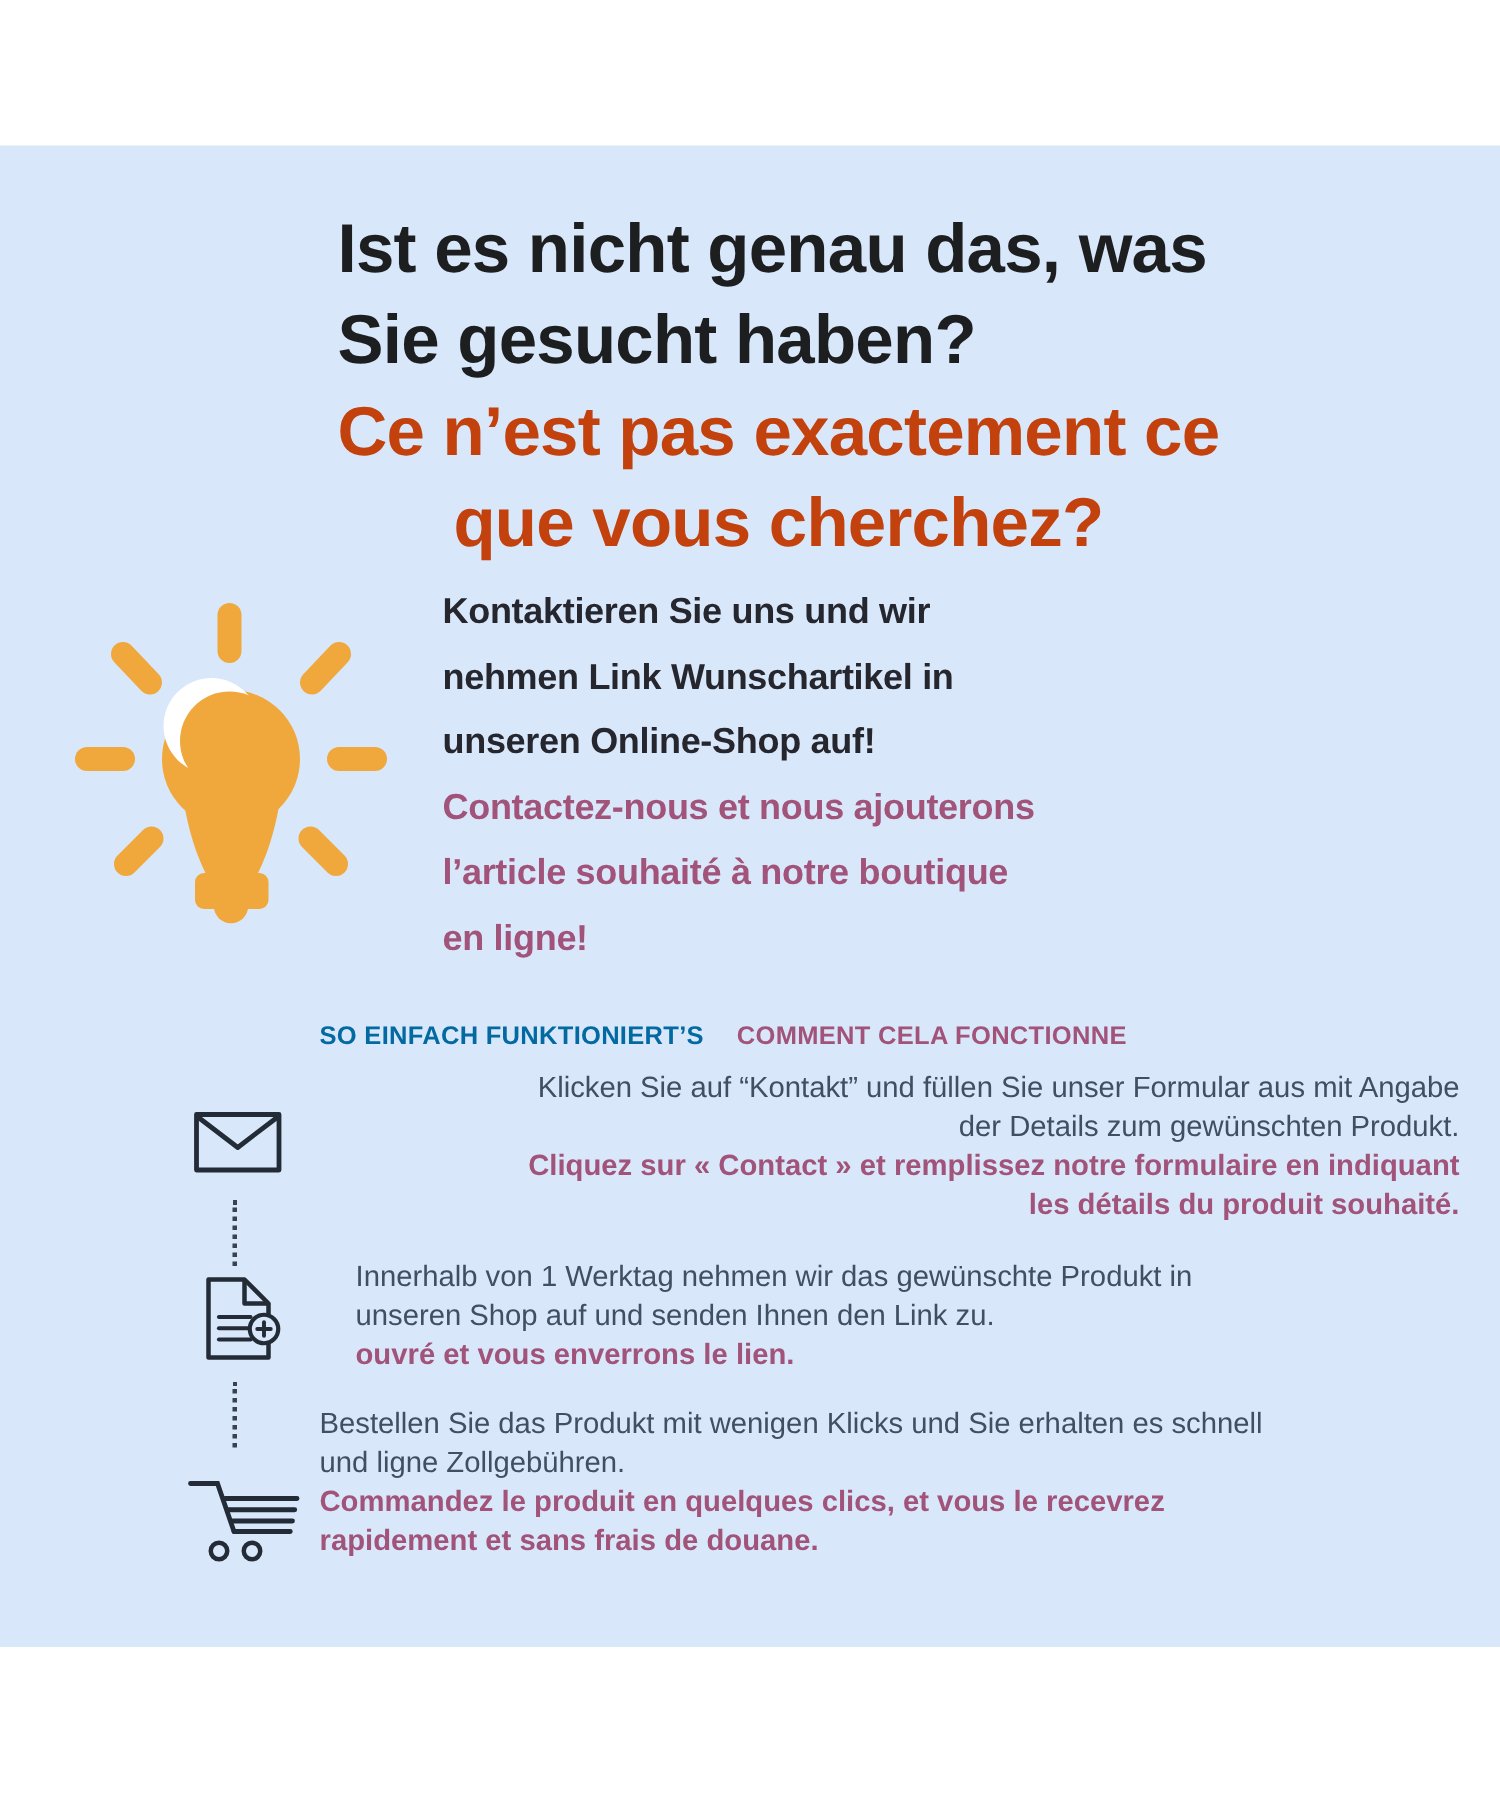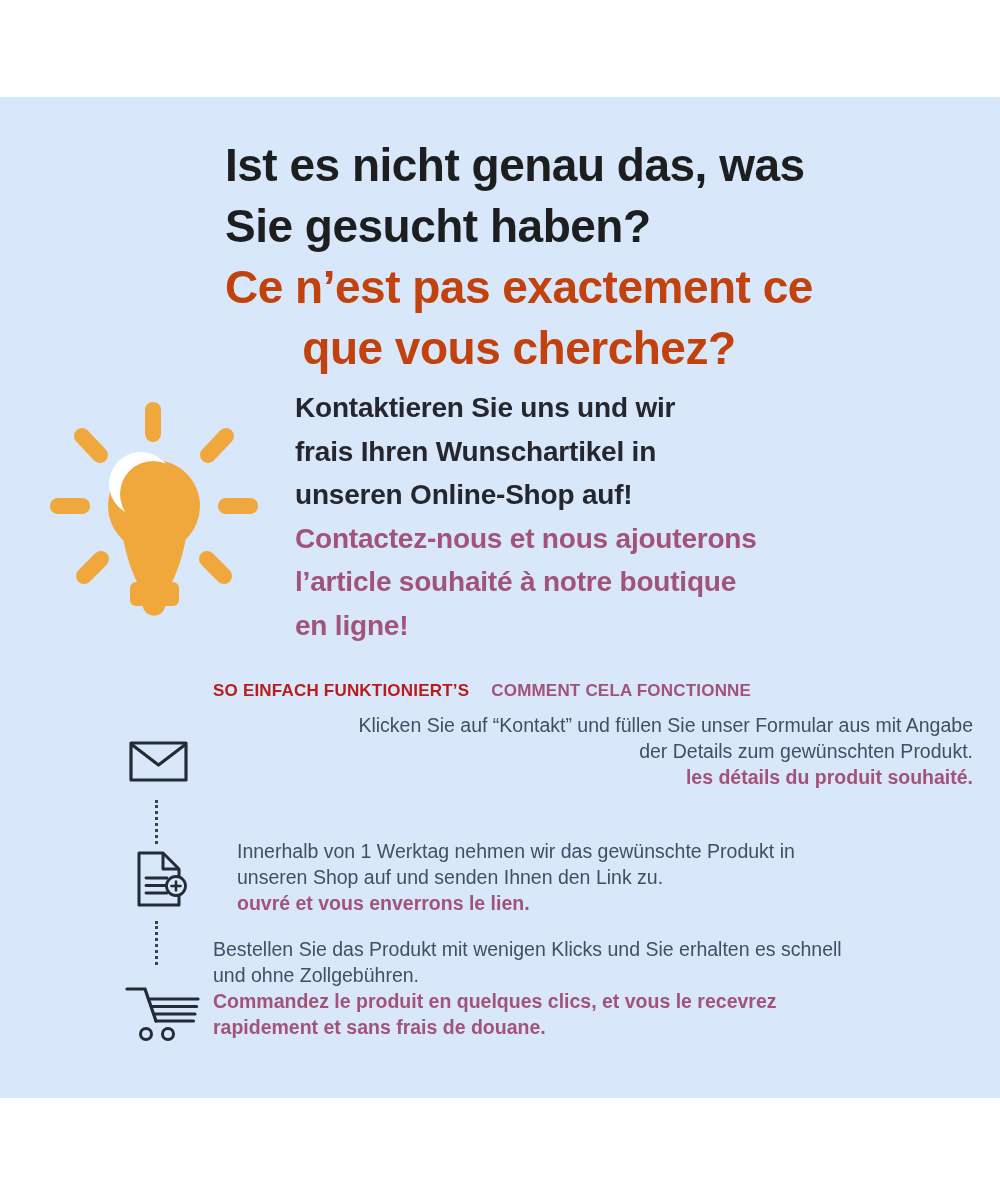--- a/index.html
+++ b/index.html
@@ -17,33 +17,33 @@
     position:absolute;left:225px;top:124px;
     font-weight:700;font-size:46px;line-height:61px;letter-spacing:-0.5px;
     white-space:nowrap;
     margin-top:11px;
   }
   .heading .de{color:#1d1e20;}
   .heading .fr{color:#c2410c;text-align:center;}
   
   .intro{
     position:absolute;left:295px;top:386px;
-    font-weight:700;font-size:28px;line-height:43.5px;letter-spacing:-0.2px;
+    font-weight:700;font-size:24px;line-height:43.5px;letter-spacing:-0.2px;
     white-space:nowrap;
   }
   .intro .de{color:#26272e;}
   .intro .fr{color:#a2537a;}
   
   .bulb-wrap{position:absolute;left:42px;top:396px;width:228px;height:236px;}
   
   .how-header{
     position:absolute;left:213px;top:681px;
     font-weight:700;font-size:17px;letter-spacing:0.2px;white-space:nowrap;
   }
-  .how-header .de{color:#b91c1c;margin-right:22px;}
+  .how-header .de{color:#0369a1;margin-right:22px;}
   .how-header .fr{color:#a2537a;}
   
   .step{
     position:absolute;left:213px;width:760px;
     font-size:19.5px;line-height:26px;white-space:nowrap;
   }
   .step .de{color:#3f5062;font-weight:400;}
   .step .fr{color:#a2537a;font-weight:700;}
   .step1{top:712px;text-align:right;}
   .step2{top:838px;margin-left:24px;}
@@ -87,21 +87,21 @@
     <path d="M78 120 C82 160 92 180 96 188 L129 188 C133 180 143 160 147 120 Z" fill="#f0a83d"></path>
     <circle cx="99" cy="88" r="32" fill="#ffffff"></circle>
     <circle cx="111" cy="98" r="33" fill="#f0a83d"></circle>
     <circle cx="112" cy="208" r="11.5" fill="#f0a83d"></circle>
     <rect x="88" y="186" width="49" height="24" rx="6" fill="#f0a83d"></rect>
   </svg>
 </div>
 
 <div class="intro">
   <div class="de">Kontaktieren Sie uns und wir</div>
-  <div class="de">frais Ihren Wunschartikel in</div>
+  <div class="de">nehmen Link Wunschartikel in</div>
   <div class="de">unseren Online-Shop auf!</div>
   <div class="fr">Contactez-nous et nous ajouterons</div>
   <div class="fr">l’article souhaité à notre boutique</div>
   <div class="fr">en ligne!</div>
 </div>
 
 <div class="how-header">
   <span class="de">SO EINFACH FUNKTIONIERT’S</span><span class="fr">COMMENT CELA FONCTIONNE</span>
 </div>
 
@@ -143,27 +143,28 @@
       <line x1="37" y1="38" x2="74.5" y2="38"></line>
     </g>
     <circle cx="27" cy="51" r="5.5" fill="none" stroke="currentColor" stroke-width="3"></circle>
     <circle cx="49" cy="51" r="5.5" fill="none" stroke="currentColor" stroke-width="3"></circle>
   </svg>
 </div>
 
 <div class="step step1">
   <div class="de">Klicken Sie auf “Kontakt” und füllen Sie unser Formular aus mit Angabe</div>
   <div class="de">der Details zum gewünschten Produkt.</div>
+  <div class="fr">Cliquez sur « Contact » et remplissez notre formulaire en indiquant</div>
   <div class="fr">les détails du produit souhaité.</div>
 </div>
 
 <div class="step step2">
   <div class="de">Innerhalb von 1 Werktag nehmen wir das gewünschte Produkt in</div>
   <div class="de">unseren Shop auf und senden Ihnen den Link zu.</div>
   <div class="fr">ouvré et vous enverrons le lien.</div>
 </div>
 
 <div class="step step3">
   <div class="de">Bestellen Sie das Produkt mit wenigen Klicks und Sie erhalten es schnell</div>
-  <div class="de">und ohne Zollgebühren.</div>
+  <div class="de">und ligne Zollgebühren.</div>
   <div class="fr">Commandez le produit en quelques clics, et vous le recevrez</div>
   <div class="fr">rapidement et sans frais de douane.</div>
 </div>
 
 </body></html>

